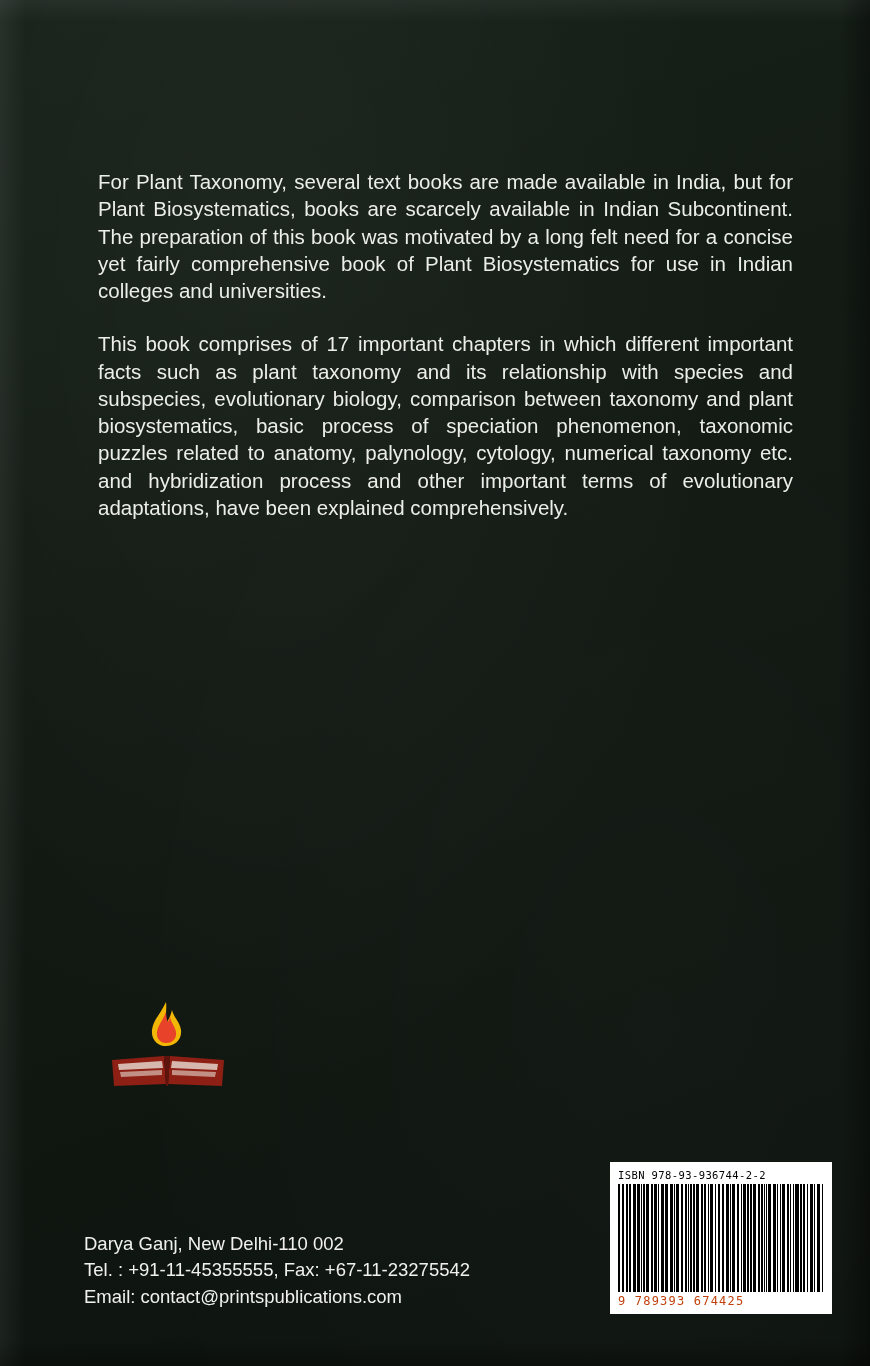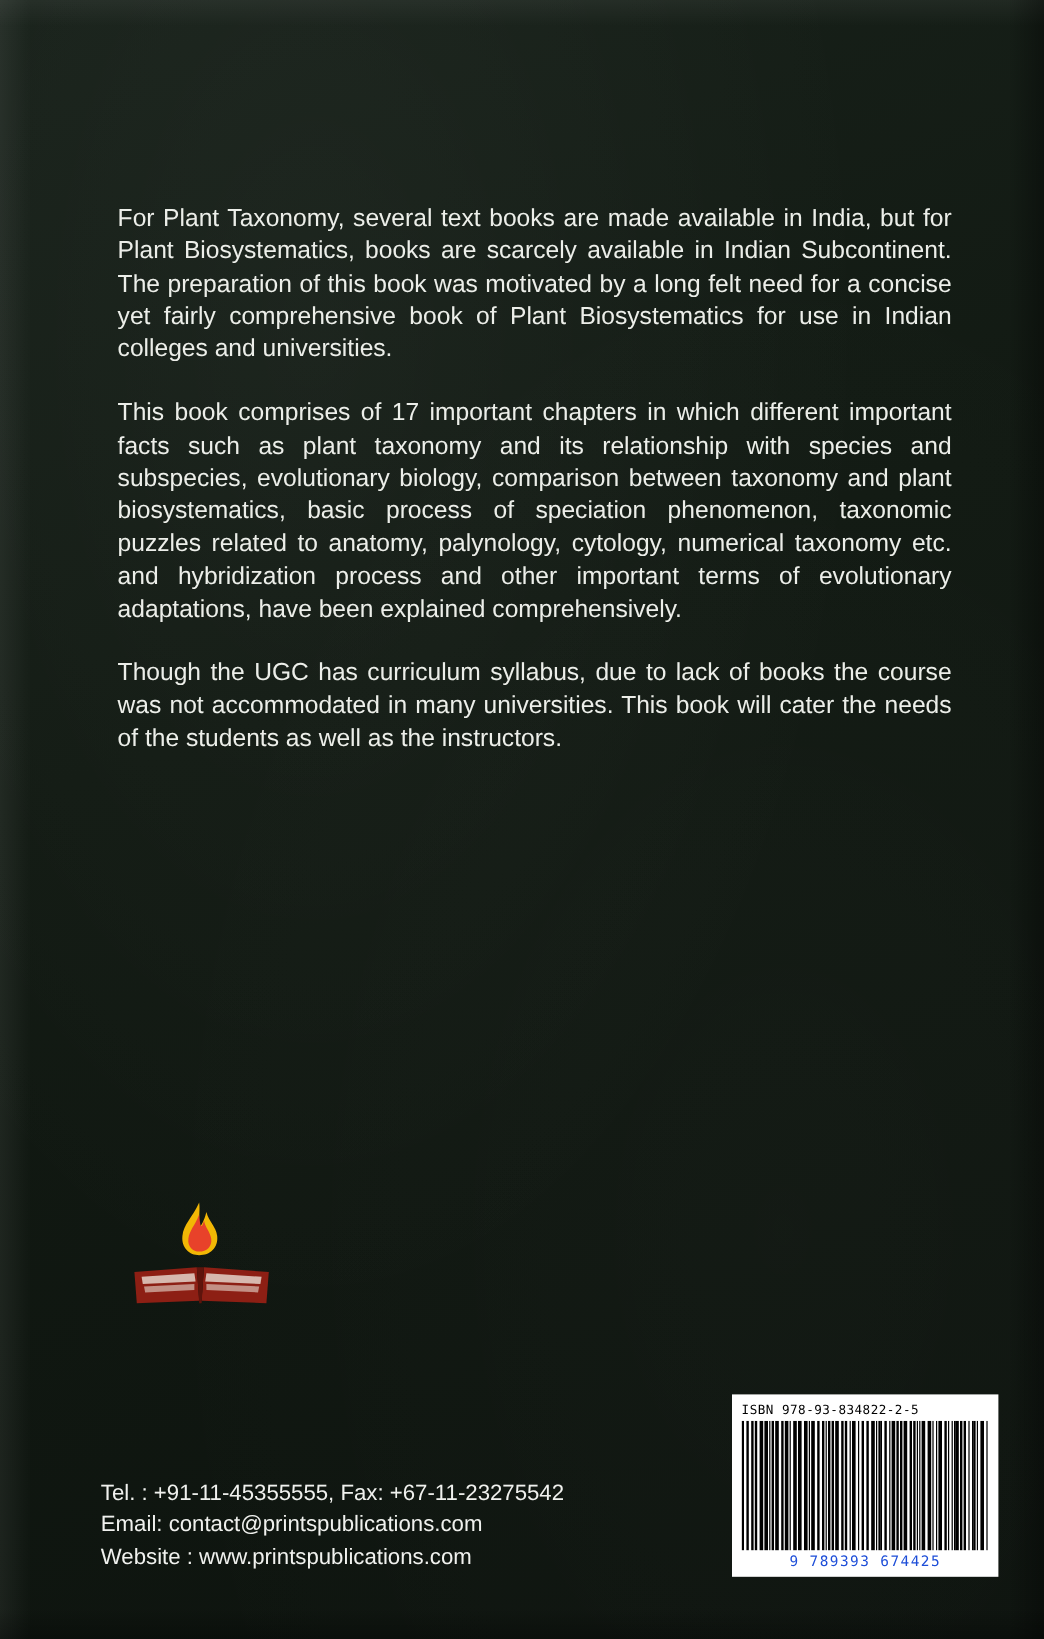--- a/index.html
+++ b/index.html
@@ -142,69 +142,67 @@
     overflow: hidden;
   }
   .bars i {
     display: block;
     background: #000;
     height: 100%;
   }
   .barcode-digits {
     font-family: "DejaVu Sans Mono", monospace;
     font-size: 12px;
-    color: #1d4ed8;
+    color: #c2410c;
     letter-spacing: 1.2px;
-    text-align: center;
     margin-top: 2px;
     white-space: nowrap;
   }
 </style>
 </head>
 <body>
 
 <div class="cover">
 
   <div class="edge-top"></div>
   <div class="edge-left"></div>
   <div class="edge-right"></div>
   <div class="edge-bottom"></div>
 
 
   <div class="blurb">
     <p>For Plant Taxonomy, several text books are made available in India, but for Plant Biosystematics, books are scarcely available in Indian Subcontinent. The preparation of this book was motivated by a long felt need for a concise yet fairly comprehensive book of Plant Biosystematics for use in Indian colleges and universities.</p>
     <p>This book comprises of 17 important chapters in which different important facts such as plant taxonomy and its relationship with species and subspecies, evolutionary biology, comparison between taxonomy and plant biosystematics, basic process of speciation phenomenon, taxonomic puzzles related to anatomy, palynology, cytology, numerical taxonomy etc. and hybridization process and other important terms of evolutionary adaptations, have been explained comprehensively.</p>
-    <p>Though the UGC has curriculum syllabus, due to lack of books the course was not accommodated in many universities. This book will cater the needs of the students as well as the instructors.</p>
   </div>
 
   <div class="publisher-block">
 
     <div class="logo">
       <svg width="130" height="100" viewBox="0 0 130 100" xmlns="http://www.w3.org/2000/svg">
 
         <path d="M62 4 C56 17 49 22 48 32 C47 42 54 48 62 48 C71 48 78 42 77 32 C76 24 70 20 68 12 C66 20 64 22 62 26 C61 20 63 12 62 4 Z" fill="#f2b705"></path>
         <path d="M62 14 C58 24 54 27 53 34 C52 41 57 45 62 45 C68 45 73 41 72 34 C71 28 67 25 66 19 C64 26 63 26 62 14 Z" fill="#e8422a"></path>
 
         <path d="M8 62 L60 58 L62 86 L10 88 Z" fill="#8d1f14"></path>
         <path d="M120 62 L66 58 L64 86 L118 88 Z" fill="#8d1f14"></path>
         <path d="M14 66 L58 63 L59 70 L15 72 Z" fill="#f0ece2" opacity="0.75"></path>
         <path d="M114 66 L68 63 L67 70 L113 72 Z" fill="#f0ece2" opacity="0.75"></path>
         <path d="M16 74 L58 72 L58 77 L17 79 Z" fill="#f0ece2" opacity="0.55"></path>
         <path d="M112 74 L68 72 L68 77 L111 79 Z" fill="#f0ece2" opacity="0.55"></path>
         <path d="M60 58 L66 58 L64 88 L62 88 Z" fill="#5e140c"></path>
       </svg>
     </div>
 
+    <p class="addr-line">Darya Ganj, New Delhi-110 002</p>
     <p class="addr-line">Tel. : +91-11-45355555, Fax: +67-11-23275542</p>
     <p class="addr-line">Email: contact@printspublications.com</p>
-    <p class="addr-line">Website : www.printspublications.com</p>
   </div>
 
   <div class="barcode-box">
-    <div class="isbn-text">ISBN 978-93-834822-2-5</div>
+    <div class="isbn-text">ISBN 978-93-936744-2-2</div>
     <div class="bars">
         <i style="width:2px"></i>
         <i style="width:2px;background:transparent"></i>
         <i style="width:2px"></i>
         <i style="width:2px;background:transparent"></i>
         <i style="width:3px"></i>
         <i style="width:1px;background:transparent"></i>
         <i style="width:2px"></i>
         <i style="width:2px;background:transparent"></i>
         <i style="width:3px"></i>

